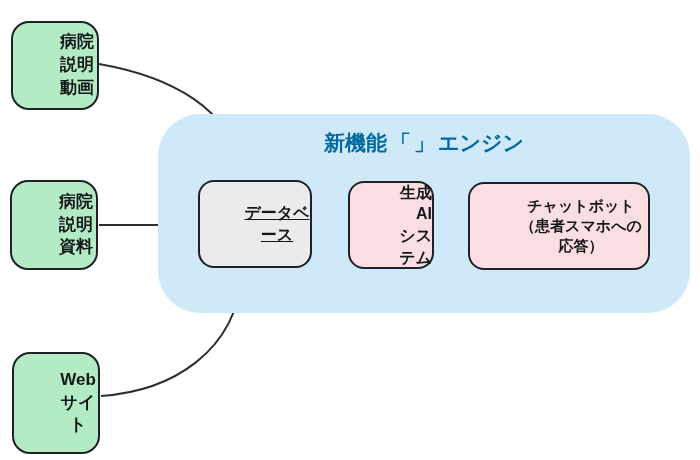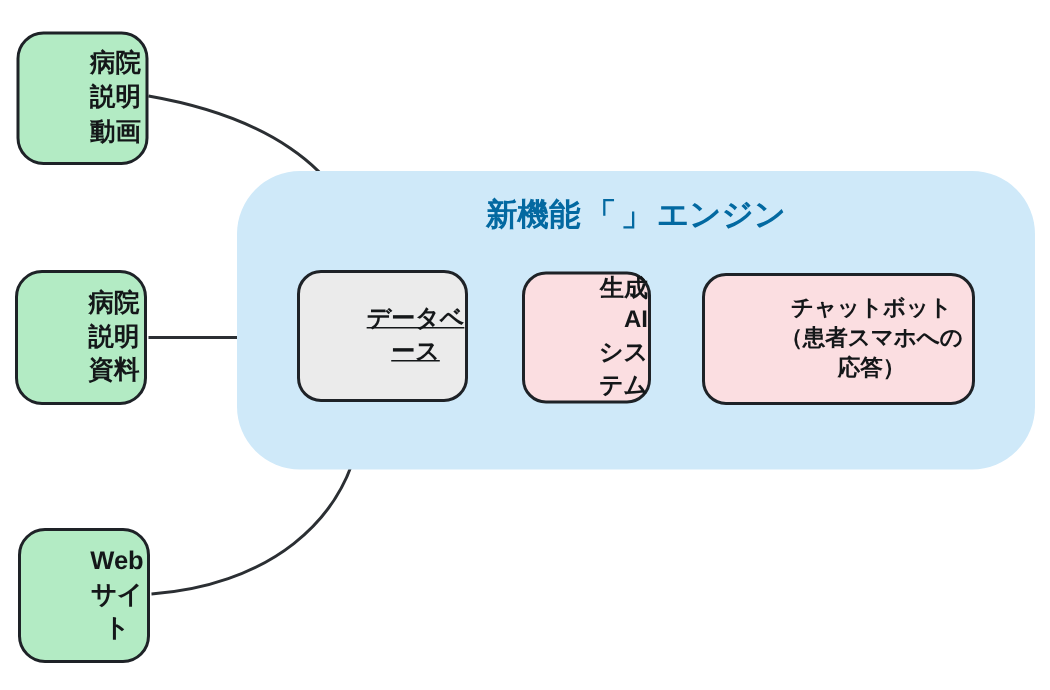--- a/index.html
+++ b/index.html
@@ -44,21 +44,21 @@
   .t-normal { font-size:21px; }
   .t-big { font-size:31px; font-style:italic; letter-spacing:1px; padding:0 2px; }
   .inner { border-radius:16px; }
   .gray { background:#ebebeb; font-size:16px;text-decoration:underline; }
   .pink { background:#fbdee1; font-size:16px; }
   .db      { left:198px; top:180px; width:114px; height:88px; }
   .engine  { left:348px; top:181px; width:86px;  height:88px;text-align:right; }
   .chatbot { left:468px; top:182px; width:182px; height:88px; font-size:15px; }
   .src1 { left:11px; top:21px;  width:88px; height:89px; }
   .src2 { left:10px; top:180px; width:88px; height:90px; }
-  .src3 { left:12px; top:352px; width:88px; height:90px; }
+  .src3 { left:12px; top:352px; width:88px; height:102px; }
 </style>
 </head>
 <body>
 
 <div class="canvas">
 
   <svg class="arrows" viewBox="0 0 700 460" xmlns="http://www.w3.org/2000/svg">
     <defs>
       <marker id="arr" markerWidth="10" markerHeight="10" refX="7.5" refY="4.5" orient="auto" markerUnits="userSpaceOnUse">
         <path d="M0,0.5 L8.8,4.5 L0,8.5 Z" fill="#2b2f33"></path>

